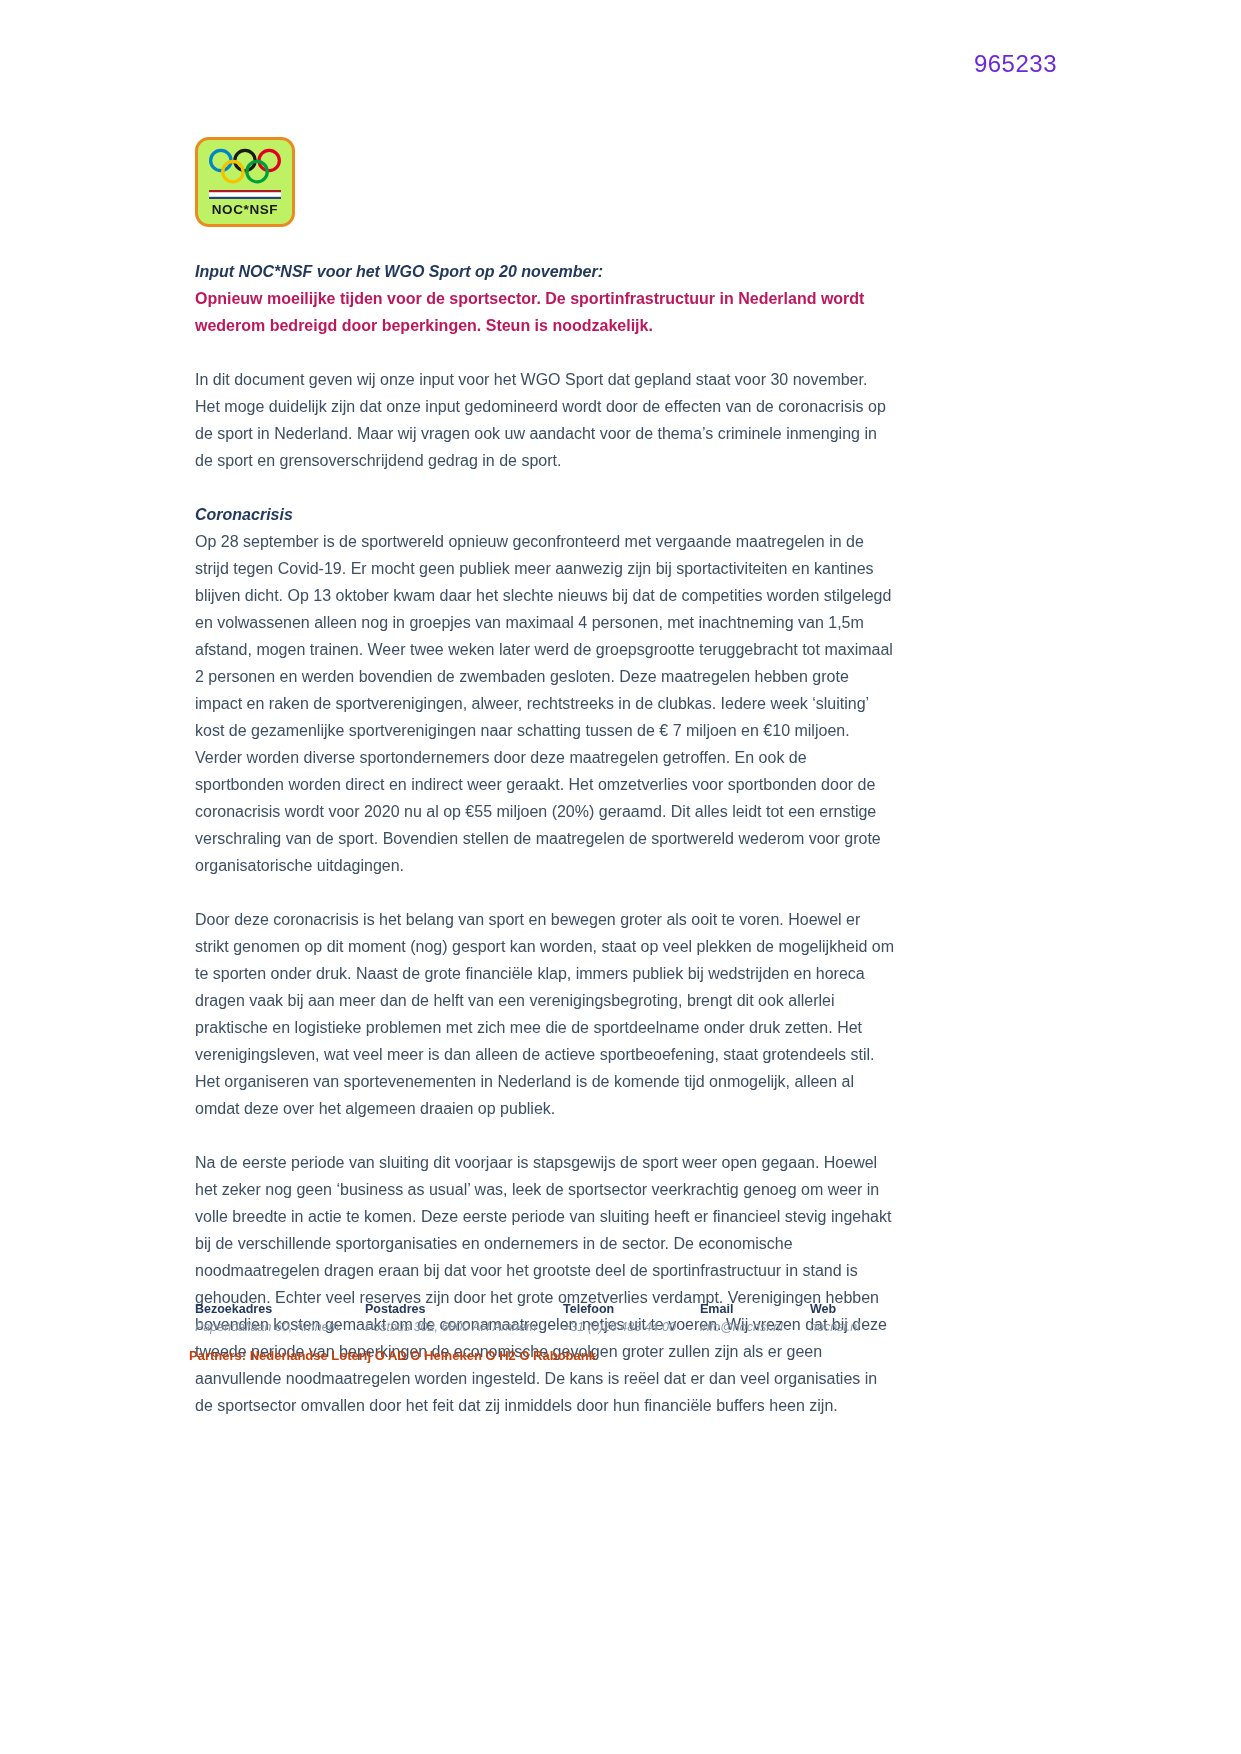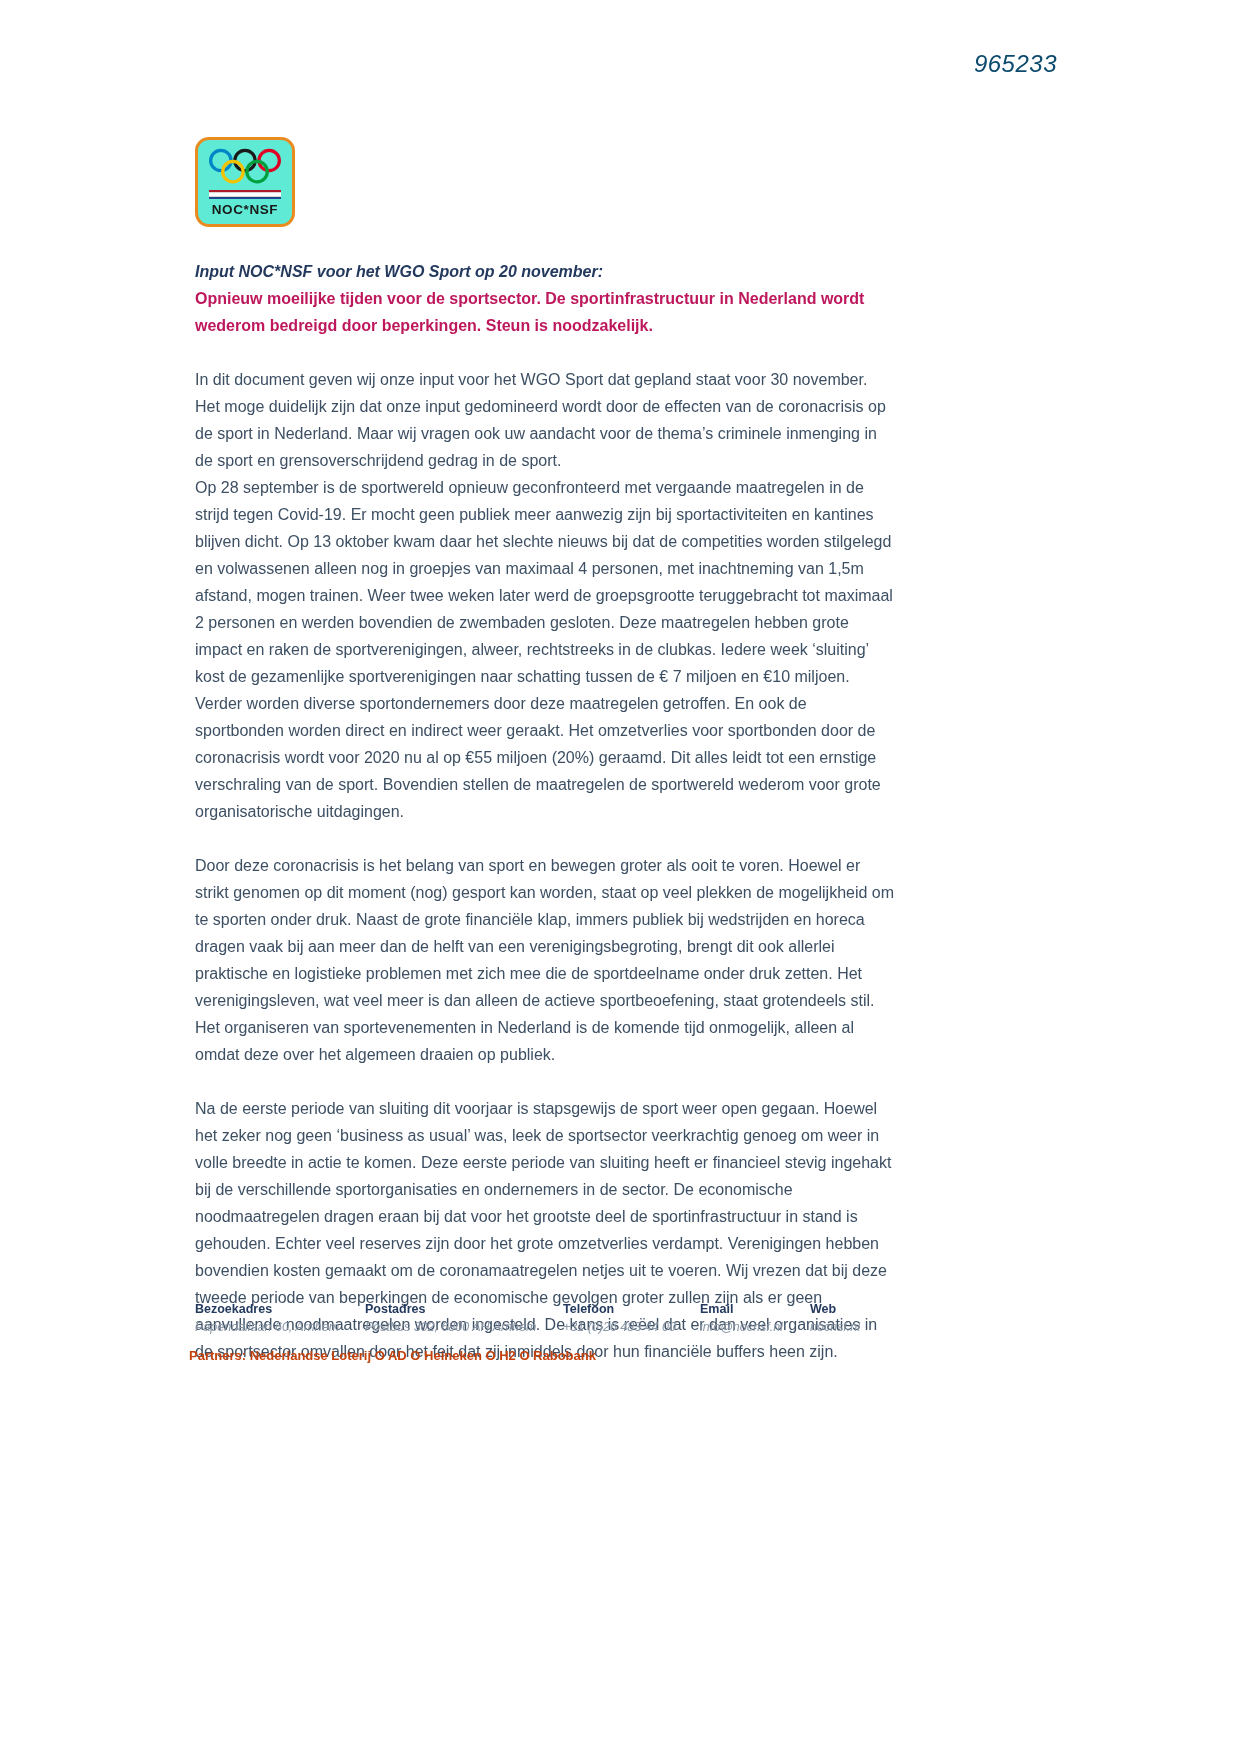--- a/index.html
+++ b/index.html
@@ -13,34 +13,33 @@
     height: 1754px;
     background: #ffffff;
     font-family: "Liberation Sans", sans-serif;
     overflow: hidden;
   }
   .doc-number {
     position: absolute;
     top: 50px;
     right: 184px;
     font-size: 24px;
-    color: #0c4a6e;
+    color: #6d28d9;
     letter-spacing: 0.5px;
-    font-style: italic;
   }
   
   .logo-box {
     position: absolute;
     left: 195px;
     top: 137px;
     width: 100px;
     height: 90px;
     border: 3px solid #e98b1e;
     border-radius: 14px;
-    background: #5eead4;
+    background: #bef264;
     display: flex;
     flex-direction: column;
     align-items: center;
     justify-content: center;
     gap: 3px;
     box-sizing: border-box;
   }
   .rings-svg { display: block; }
   .flag-bar {
     width: 72px;
@@ -151,20 +150,21 @@
     </div>
     <div class="logo-text">NOC*NSF</div>
   </div>
 
   <div class="content">
     <p class="title-italic">Input NOC*NSF voor het WGO Sport op 20 november:</p>
     <p class="title-bold">Opnieuw moeilijke tijden voor de sportsector. De sportinfrastructuur in Nederland wordt wederom bedreigd door beperkingen. Steun is noodzakelijk.</p>
 
     <p class="body-paragraph">In dit document geven wij onze input voor het WGO Sport dat gepland staat voor 30 november. Het moge duidelijk zijn dat onze input gedomineerd wordt door de effecten van de coronacrisis op de sport in Nederland. Maar wij vragen ook uw aandacht voor de thema’s criminele inmenging in de sport en grensoverschrijdend gedrag in de sport.</p>
 
+    <h3 class="section-heading">Coronacrisis</h3>
     <p class="body-paragraph section-paragraph-first">Op 28 september is de sportwereld opnieuw geconfronteerd met vergaande maatregelen in de strijd tegen Covid-19. Er mocht geen publiek meer aanwezig zijn bij sportactiviteiten en kantines blijven dicht. Op 13 oktober kwam daar het slechte nieuws bij dat de competities worden stilgelegd en volwassenen alleen nog in groepjes van maximaal 4 personen, met inachtneming van 1,5m afstand, mogen trainen. Weer twee weken later werd de groepsgrootte teruggebracht tot maximaal 2 personen en werden bovendien de zwembaden gesloten. Deze maatregelen hebben grote impact en raken de sportverenigingen, alweer, rechtstreeks in de clubkas. Iedere week ‘sluiting’ kost de gezamenlijke sportverenigingen naar schatting tussen de € 7 miljoen en €10 miljoen. Verder worden diverse sportondernemers door deze maatregelen getroffen. En ook de sportbonden worden direct en indirect weer geraakt. Het omzetverlies voor sportbonden door de coronacrisis wordt voor 2020 nu al op €55 miljoen (20%) geraamd. Dit alles leidt tot een ernstige verschraling van de sport. Bovendien stellen de maatregelen de sportwereld wederom voor grote organisatorische uitdagingen.</p>
     <p class="body-paragraph">Door deze coronacrisis is het belang van sport en bewegen groter als ooit te voren. Hoewel er strikt genomen op dit moment (nog) gesport kan worden, staat op veel plekken de mogelijkheid om te sporten onder druk. Naast de grote financiële klap, immers publiek bij wedstrijden en horeca dragen vaak bij aan meer dan de helft van een verenigingsbegroting, brengt dit ook allerlei praktische en logistieke problemen met zich mee die de sportdeelname onder druk zetten. Het verenigingsleven, wat veel meer is dan alleen de actieve sportbeoefening, staat grotendeels stil. Het organiseren van sportevenementen in Nederland is de komende tijd onmogelijk, alleen al omdat deze over het algemeen draaien op publiek.</p>
     <p class="body-paragraph">Na de eerste periode van sluiting dit voorjaar is stapsgewijs de sport weer open gegaan. Hoewel het zeker nog geen ‘business as usual’ was, leek de sportsector veerkrachtig genoeg om weer in volle breedte in actie te komen. Deze eerste periode van sluiting heeft er financieel stevig ingehakt bij de verschillende sportorganisaties en ondernemers in de sector. De economische noodmaatregelen dragen eraan bij dat voor het grootste deel de sportinfrastructuur in stand is gehouden. Echter veel reserves zijn door het grote omzetverlies verdampt. Verenigingen hebben bovendien kosten gemaakt om de coronamaatregelen netjes uit te voeren. Wij vrezen dat bij deze tweede periode van beperkingen de economische gevolgen groter zullen zijn als er geen aanvullende noodmaatregelen worden ingesteld. De kans is reëel dat er dan veel organisaties in de sportsector omvallen door het feit dat zij inmiddels door hun financiële buffers heen zijn.</p>
   </div>
 
   <div class="footer">
     <div class="footer-col c1">
       <div class="footer-label">Bezoekadres</div>
       <div class="footer-value">Papendallaan 60, Arnhem</div>
     </div>

